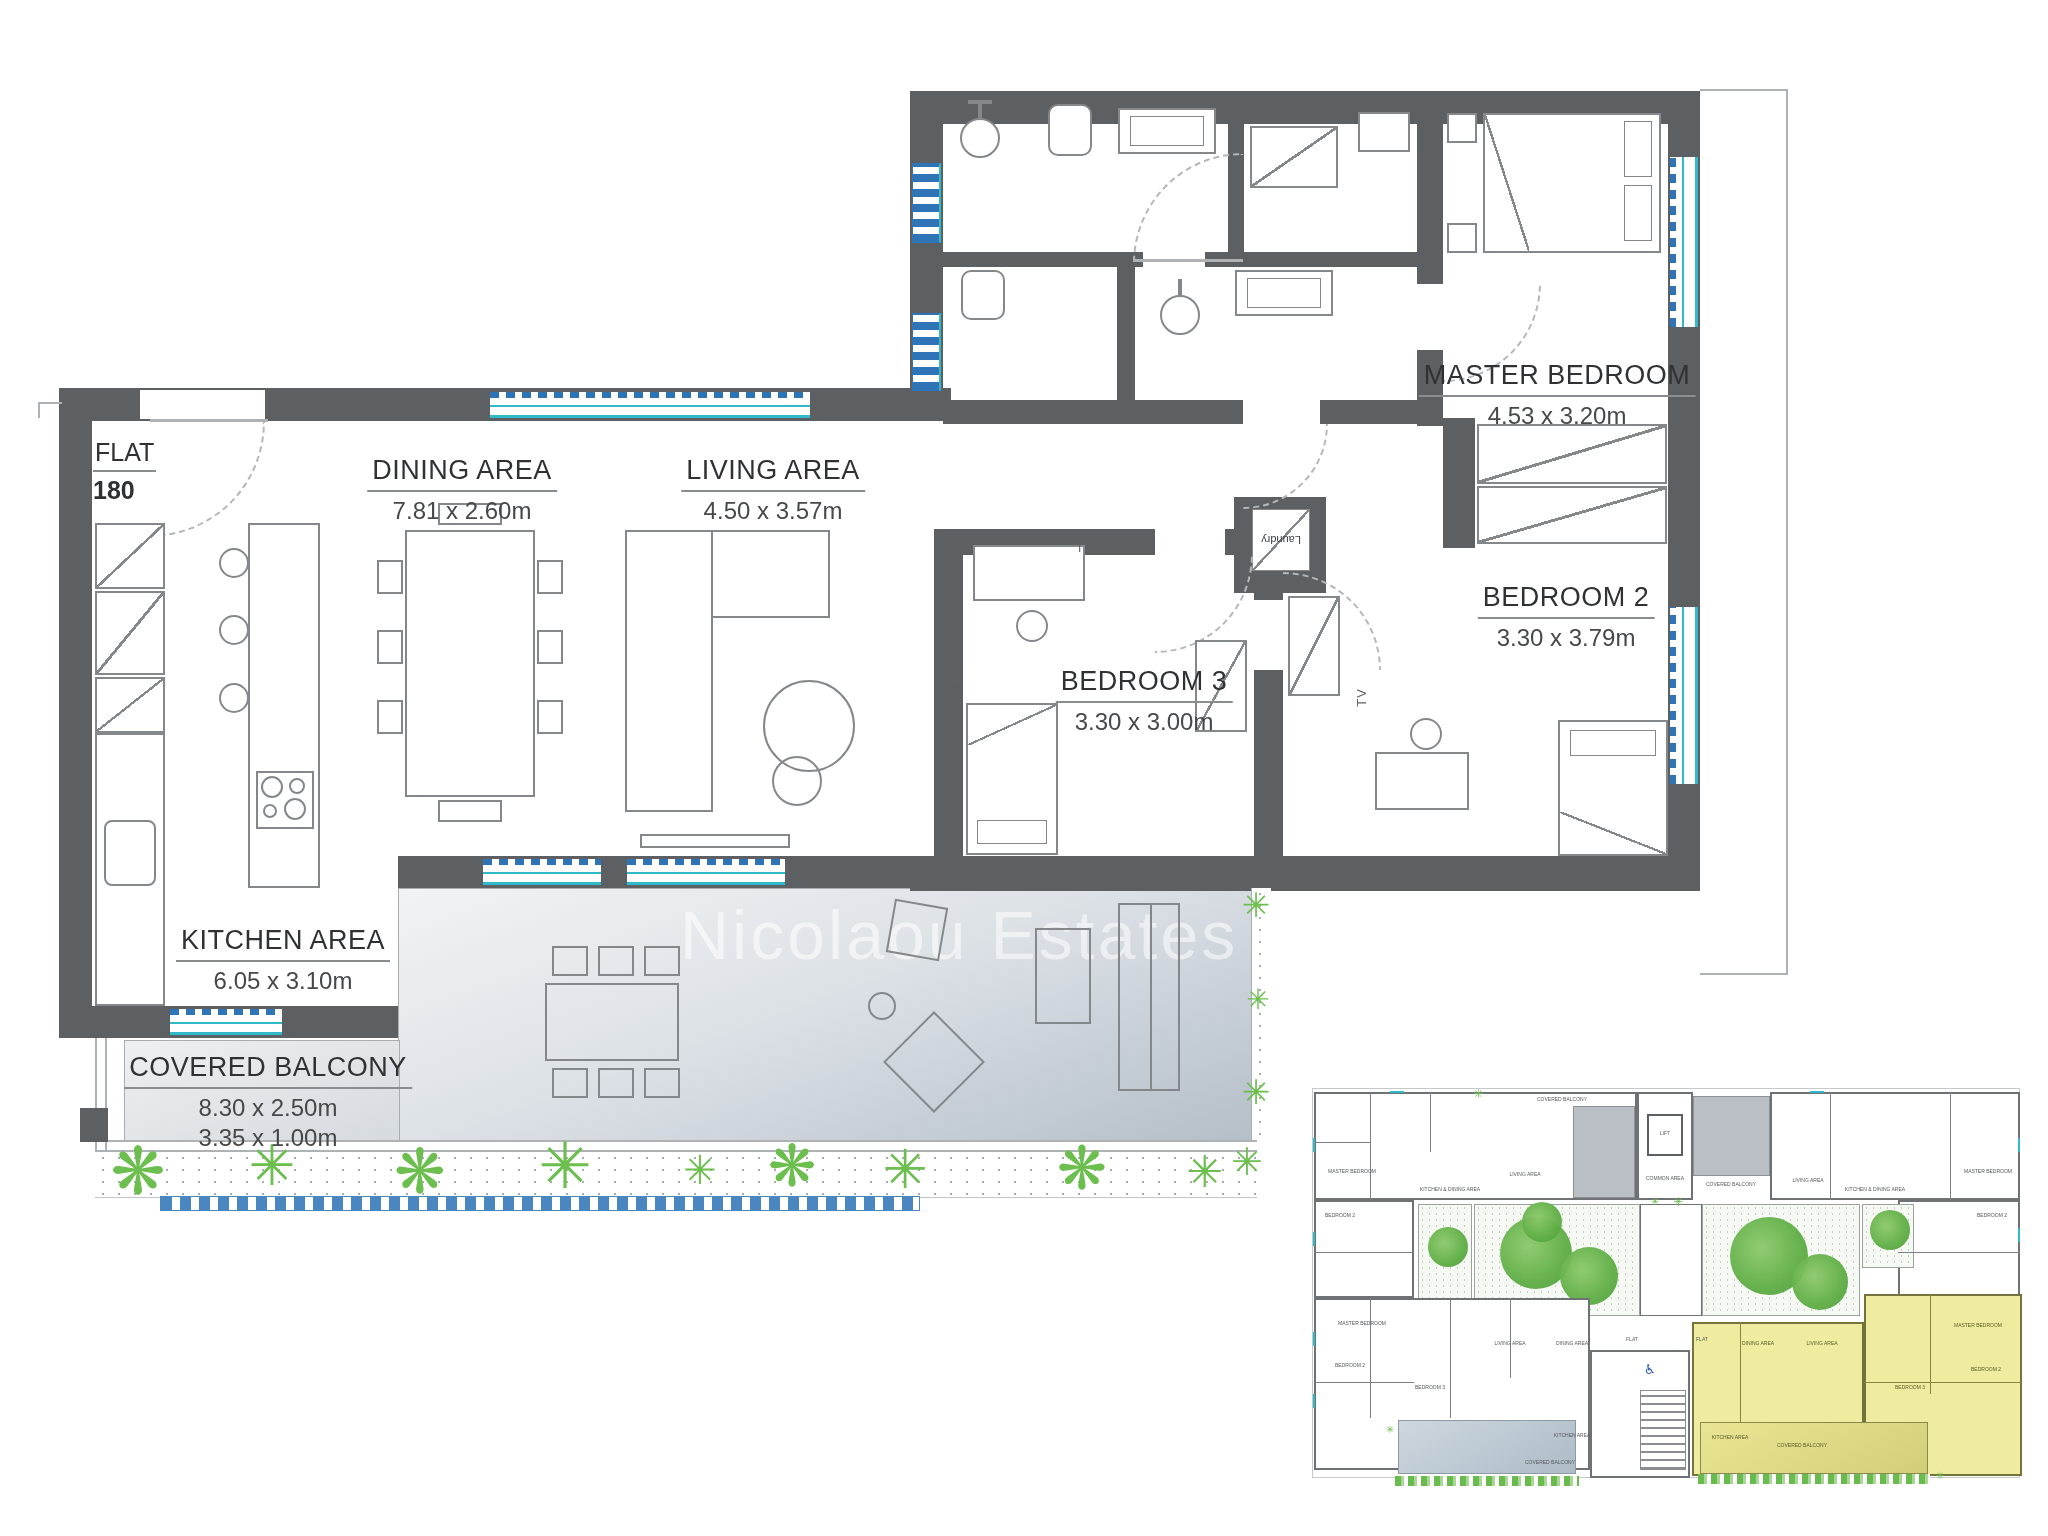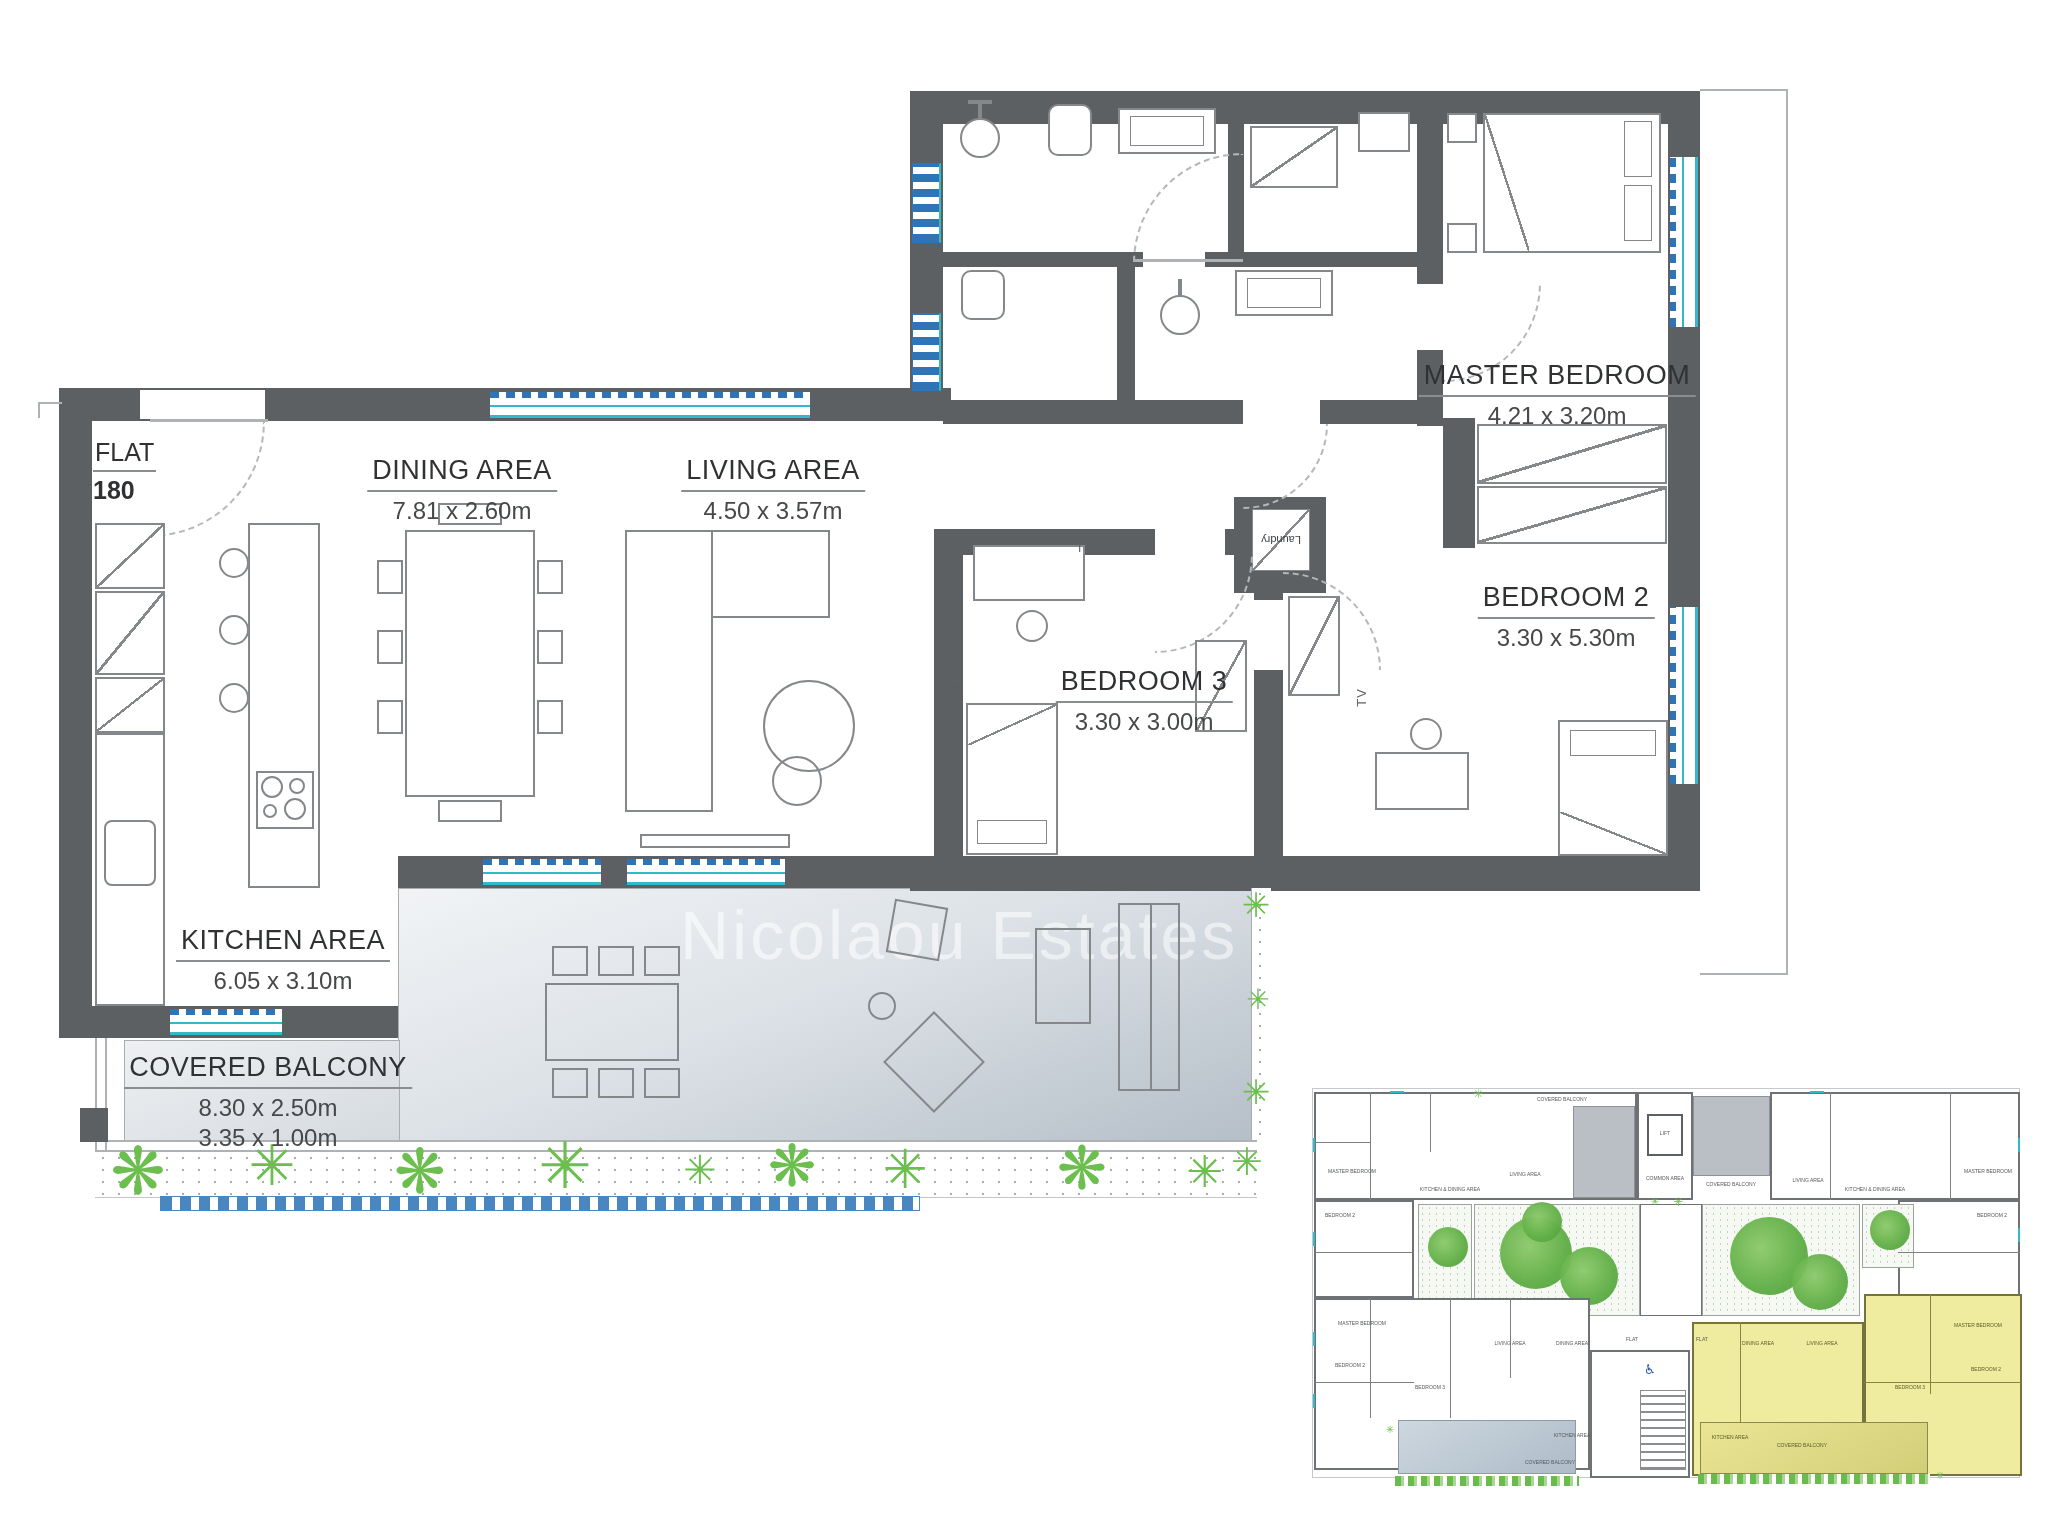--- a/index.html
+++ b/index.html
@@ -242,25 +242,25 @@
   <div class="room-label" style="left:462px;top:455px;">
     <div class="rname">DINING AREA</div>
     <div class="rdims">7.81 x 2.60m</div>
   </div>
   <div class="room-label" style="left:773px;top:455px;">
     <div class="rname">LIVING AREA</div>
     <div class="rdims">4.50 x 3.57m</div>
   </div>
   <div class="room-label" style="left:1557px;top:360px;">
     <div class="rname">MASTER BEDROOM</div>
-    <div class="rdims">4.21 x 3.20m</div>
+    <div class="rdims">4.53 x 3.20m</div>
   </div>
   <div class="room-label" style="left:1566px;top:582px;">
     <div class="rname">BEDROOM 2</div>
-    <div class="rdims">3.30 x 5.30m</div>
+    <div class="rdims">3.30 x 3.79m</div>
   </div>
   <div class="room-label" style="left:1144px;top:666px;">
     <div class="rname">BEDROOM 3</div>
     <div class="rdims">3.30 x 3.00m</div>
   </div>
   <div class="room-label" style="left:283px;top:925px;">
     <div class="rname">KITCHEN AREA</div>
     <div class="rdims">6.05 x 3.10m</div>
   </div>
   <div class="room-label" style="left:268px;top:1052px;">

